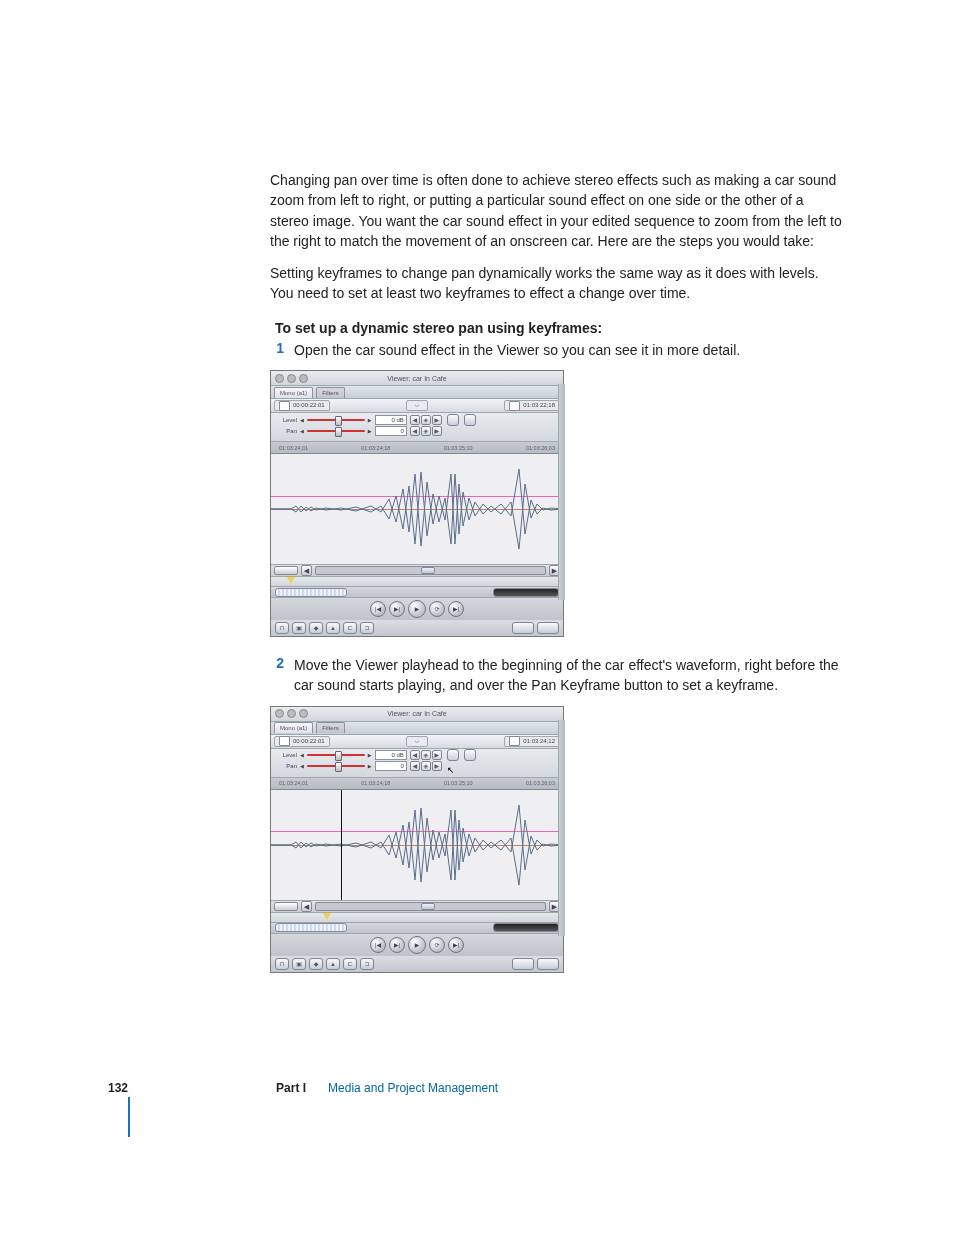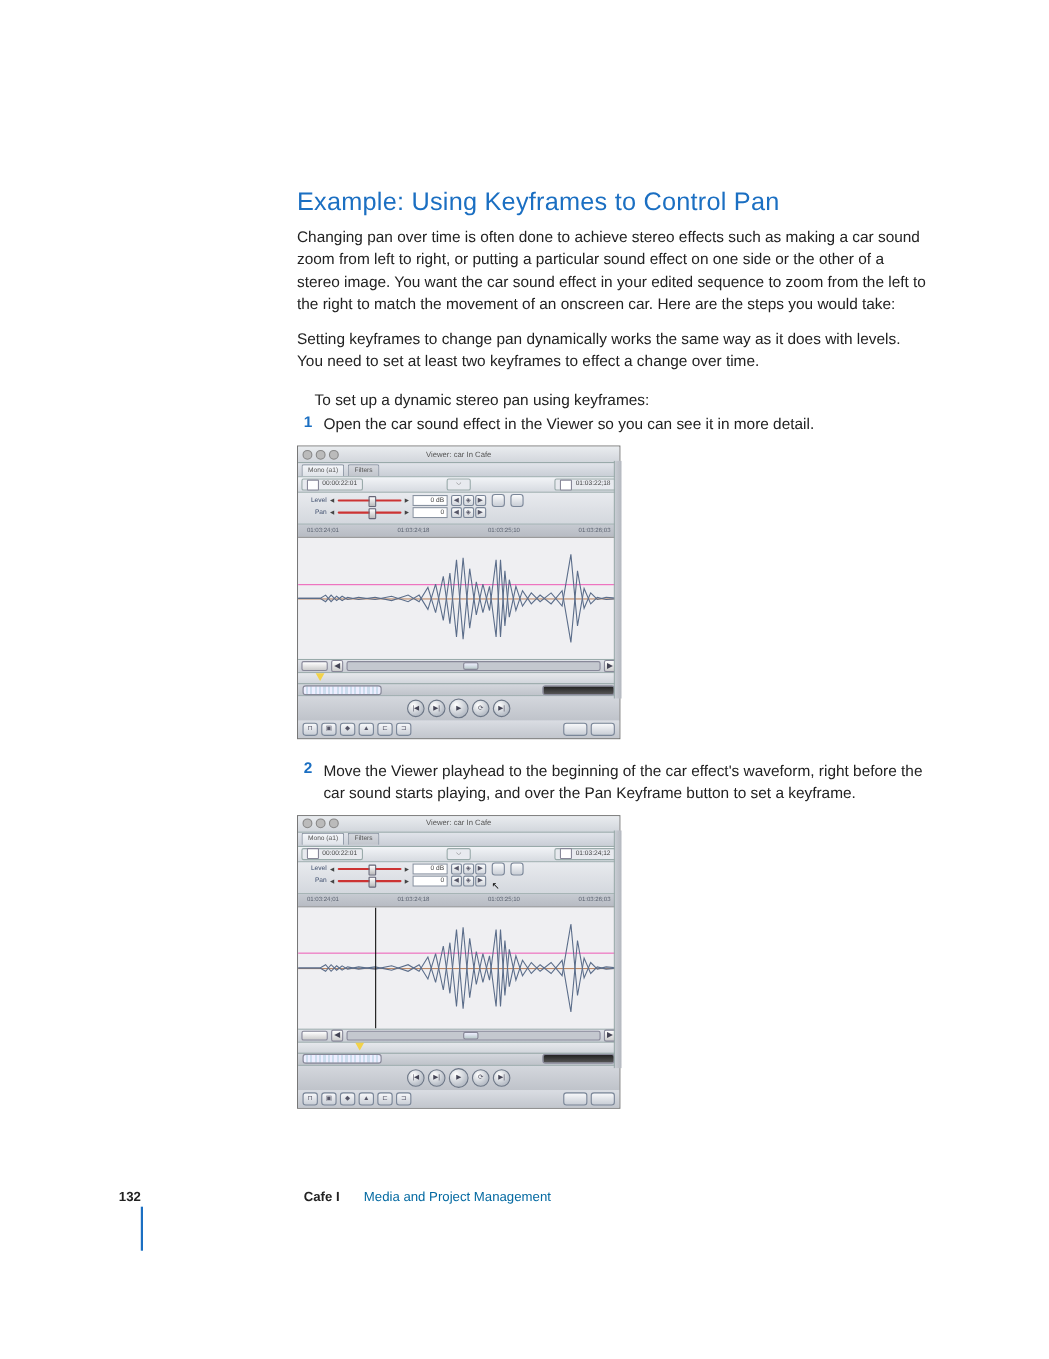--- a/index.html
+++ b/index.html
@@ -1,19 +1,19 @@
 <!DOCTYPE html>
 <html><head>
 <meta charset="utf-8">
 <style>
   html,body{margin:0;padding:0;background:#fff;font-family:"Lucida Grande","Myriad Pro","Helvetica Neue",Arial,sans-serif;color:#222;-webkit-font-smoothing:antialiased}
   .page{width:954px;height:1235px;position:relative;box-sizing:border-box;padding:170px 110px 0 270px}
   h2{color:#1b6fc2;font-weight:400;font-size:23px;margin:0 0 8px;letter-spacing:.2px}
   p{font-size:14px;line-height:1.45;margin:0 0 12px;color:#222}
-  .bold{font-weight:400;font-size:14px;margin:16px 16px 4px}
+  .bold{font-weight:700;font-size:14px;margin:16px 5px 4px}
   .step{display:flex;gap:10px;margin-bottom:10px}
   .step-num{color:#1b6fc2;font-weight:700;font-size:14px;min-width:14px;text-align:right}
   .step-txt{font-size:14px;line-height:1.45;flex:1}
 
   
   .footer{position:absolute;left:108px;bottom:140px;display:flex;align-items:center;gap:22px;font-size:12px}
   .pagenum{font-weight:700;color:#222}
   .part-lbl{font-weight:700;color:#222;margin-left:126px}
   .part-name{color:#0369a1}
   .rule{position:absolute;left:128px;bottom:98px;width:2px;height:40px;background:#1b6fc2}
@@ -63,21 +63,20 @@
   .spacer{flex:1}
   .fit{width:20px;height:10px;border:1px solid #7a8698;border-radius:3px;background:linear-gradient(#f7f8fa,#c9ced6)}
 
   .ghost-right{position:absolute;right:-2px;top:13px;bottom:36px;width:6px;background:linear-gradient(90deg,#c9cdd4,#b4b8bf);border-left:1px solid #9aa}
 </style>
 </head>
 <body>
 
 <div class="page">
 
-  <h2>Example:  Using Keyframes to Control Pan</h2>
   <p>Changing pan over time is often done to achieve stereo effects such as making a car sound zoom from left to right, or putting a particular sound effect on one side or the other of a stereo image. You want the car sound effect in your edited sequence to zoom from the left to the right to match the movement of an onscreen car. Here are the steps you would take:</p>
   <p>Setting keyframes to change pan dynamically works the same way as it does with levels. You need to set at least two keyframes to effect a change over time.</p>
 
   <div class="bold">To set up a dynamic stereo pan using keyframes:</div>
 
   <div class="step">
     <div class="step-num">1</div>
     <div class="step-txt">Open the car sound effect in the Viewer so you can see it in more detail.</div>
   </div>
 
@@ -297,17 +296,17 @@
       <div class="rbtn">⊐</div>
       <div class="spacer"></div>
       <div class="fit"></div>
       <div class="fit"></div>
     </div>
     <div class="ghost-right"></div>
   </div>
 
   <div class="footer">
     <span class="pagenum">132</span>
-    <span class="part-lbl">Cafe I</span>
+    <span class="part-lbl">Part I</span>
     <span class="part-name">Media and Project Management</span>
   </div>
   <div class="rule"></div>
 </div>
 
 </body></html>

